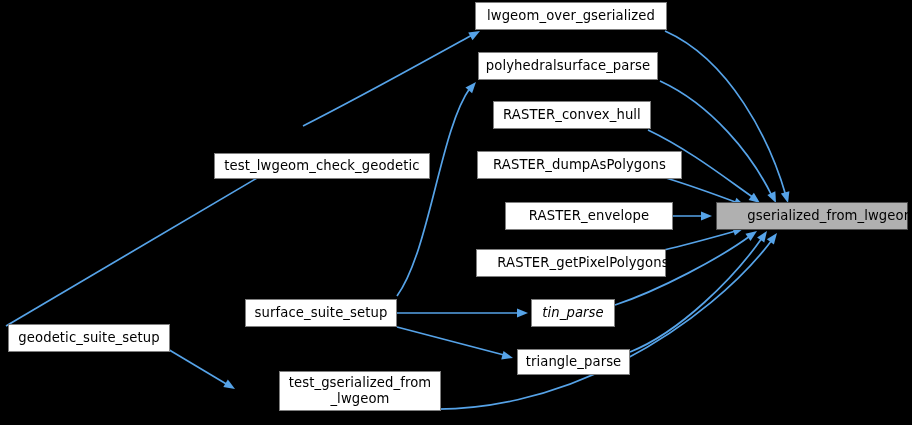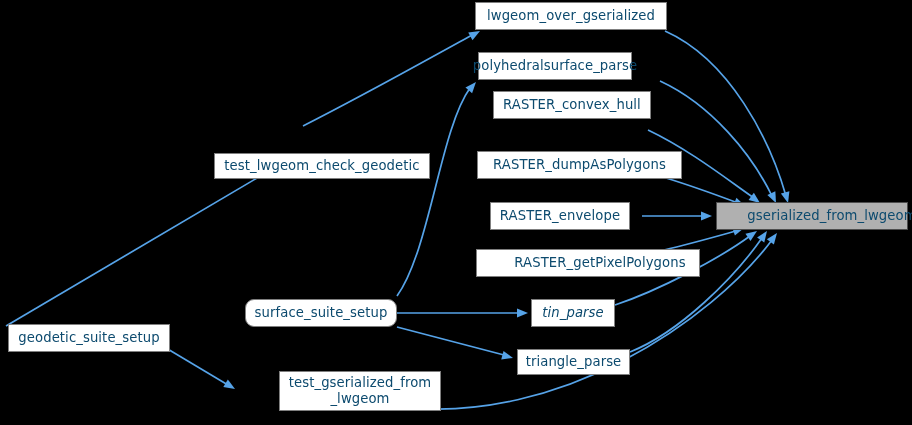--- a/index.html
+++ b/index.html
@@ -20,21 +20,21 @@
     left: 0;
     top: 0;
     width: 912px;
     height: 425px;
   }
   .node {
     position: absolute;
     box-sizing: border-box;
     background: #ffffff;
     border: 1px solid #7f7f7f;
-    color: #0c4a6e;
+    color: #000000;
     font-size: 13.2px;
     line-height: 1.18;
     display: flex;
     align-items: center;
     justify-content: center;
     text-align: center;
     white-space: pre;
     letter-spacing: 0.1px;
   }
   .node.highlight {
@@ -83,27 +83,27 @@
       <polygon points="0,0 -11,-4.4 -11,4.4" class="edge-head" fill="#56a3e8" transform="translate(744,228) rotate(-18)"></polygon>
       <path d="M 615,305 C 660,290 720,258 750,236" class="edge-path" stroke="#56a3e8"></path>
       <polygon points="0,0 -11,-4.4 -11,4.4" class="edge-head" fill="#56a3e8" transform="translate(757,231) rotate(-35)"></polygon>
       <path d="M 630,352 C 680,332 734,278 762,238" class="edge-path" stroke="#56a3e8"></path>
       <polygon points="0,0 -11,-4.4 -11,4.4" class="edge-head" fill="#56a3e8" transform="translate(767,231) rotate(-55)"></polygon>
       <path d="M 401,407 C 560,425 712,320 772,240" class="edge-path" stroke="#56a3e8"></path>
       <polygon points="0,0 -11,-4.4 -11,4.4" class="edge-head" fill="#56a3e8" transform="translate(777,233) rotate(-53)"></polygon>
     </svg>
   <div id="node-layer">
       <div class="node" style="left: 475px; top: 2px; width: 192px; height: 28px; background: rgb(255, 255, 255); border-color: rgb(127, 127, 127);">lwgeom_over_gserialized</div>
-      <div class="node" style="left: 478px; top: 52px; width: 154px; height: 28px; background: rgb(255, 255, 255); border-color: rgb(127, 127, 127);">polyhedralsurface_parse</div>
-      <div class="node" style="left: 493px; top: 91px; width: 158px; height: 28px; background: rgb(255, 255, 255); border-color: rgb(127, 127, 127);">RASTER_convex_hull</div>
+      <div class="node" style="left: 478px; top: 52px; width: 180px; height: 28px; background: rgb(255, 255, 255); border-color: rgb(127, 127, 127);">polyhedralsurface_parse</div>
+      <div class="node" style="left: 493px; top: 101px; width: 158px; height: 28px; background: rgb(255, 255, 255); border-color: rgb(127, 127, 127);">RASTER_convex_hull</div>
       <div class="node" style="left: 477px; top: 151px; width: 205px; height: 28px; background: rgb(255, 255, 255); border-color: rgb(127, 127, 127);">RASTER_dumpAsPolygons</div>
-      <div class="node" style="left: 490px; top: 202px; width: 140px; height: 28px; background: rgb(255, 255, 255); border-color: rgb(127, 127, 127);">RASTER_envelope</div>
-      <div class="node" style="left: 476px; top: 249px; width: 224px; height: 28px; background: rgb(255, 255, 255); border-color: rgb(127, 127, 127); padding-left: 24px;">RASTER_getPixelPolygons</div>
+      <div class="node" style="left: 505px; top: 202px; width: 168px; height: 28px; background: rgb(255, 255, 255); border-color: rgb(127, 127, 127);">RASTER_envelope</div>
+      <div class="node" style="left: 476px; top: 249px; width: 190px; height: 28px; background: rgb(255, 255, 255); border-color: rgb(127, 127, 127); padding-left: 24px;">RASTER_getPixelPolygons</div>
       <div class="node highlight" style="left: 716px; top: 202px; width: 192px; height: 28px; background: rgb(176, 176, 176);">gserialized_from_lwgeom</div>
       <div class="node" style="left: 214px; top: 129px; width: 216px; height: 26px; background: rgb(255, 255, 255); border-color: rgb(127, 127, 127); margin-top: 24px;">test_lwgeom_check_geodetic</div>
-      <div class="node" style="left: 245px; top: 299px; width: 152px; height: 28px; background: rgb(255, 255, 255); border-color: rgb(127, 127, 127); border-radius: 9px;">surface_suite_setup</div>
+      <div class="node" style="left: 245px; top: 299px; width: 152px; height: 28px; background: rgb(255, 255, 255); border-color: rgb(127, 127, 127);">surface_suite_setup</div>
       <div class="node" style="left: 8px; top: 324px; width: 162px; height: 28px; background: rgb(255, 255, 255); border-color: rgb(127, 127, 127);">geodetic_suite_setup</div>
       <div class="node" style="left: 239px; top: 371px; width: 162px; height: 40px; background: rgb(255, 255, 255); border-color: rgb(127, 127, 127); margin-left: 40px;">test_gserialized_from
 _lwgeom</div>
       <div class="node" style="left: 531px; top: 299px; width: 84px; height: 28px; background: rgb(255, 255, 255); border-color: rgb(127, 127, 127); font-style: italic;">tin_parse</div>
       <div class="node" style="left: 517px; top: 349px; width: 113px; height: 26px; background: rgb(255, 255, 255); border-color: rgb(127, 127, 127);">triangle_parse</div>
     </div>
 </div>
 
 </body></html>

